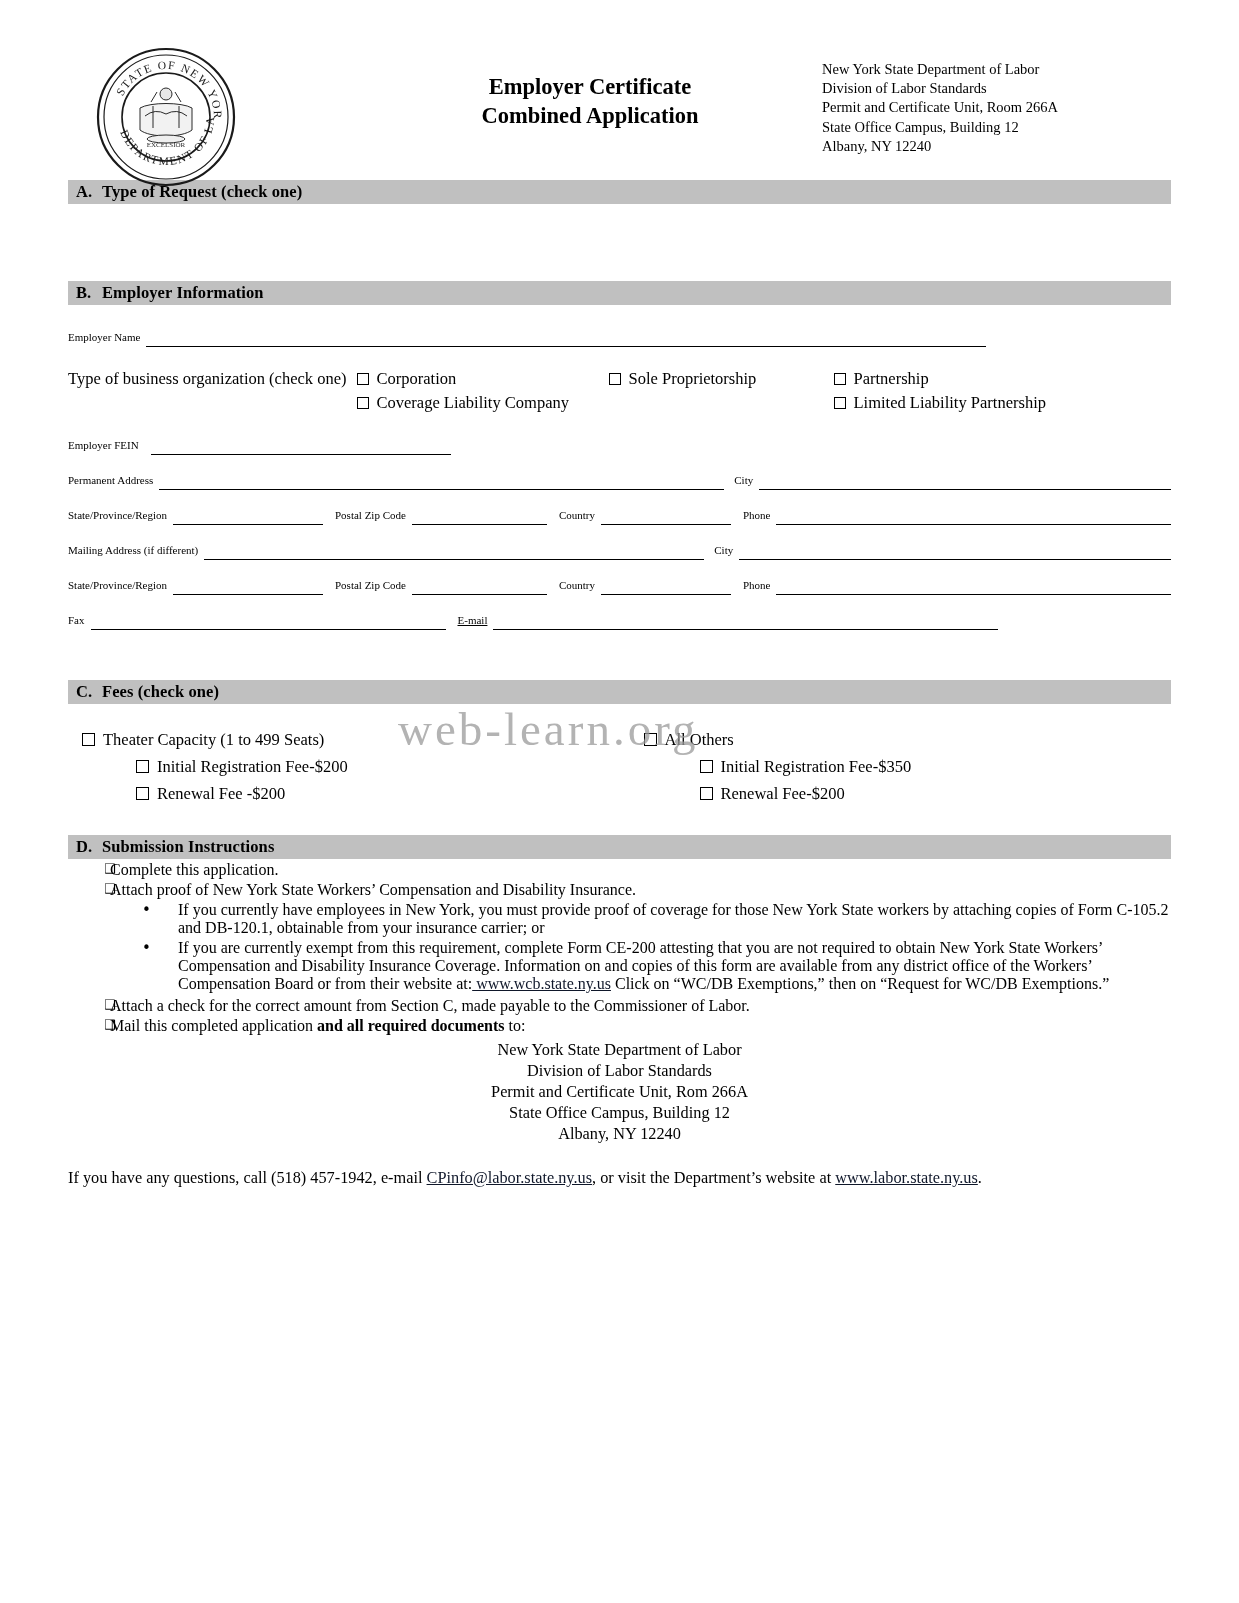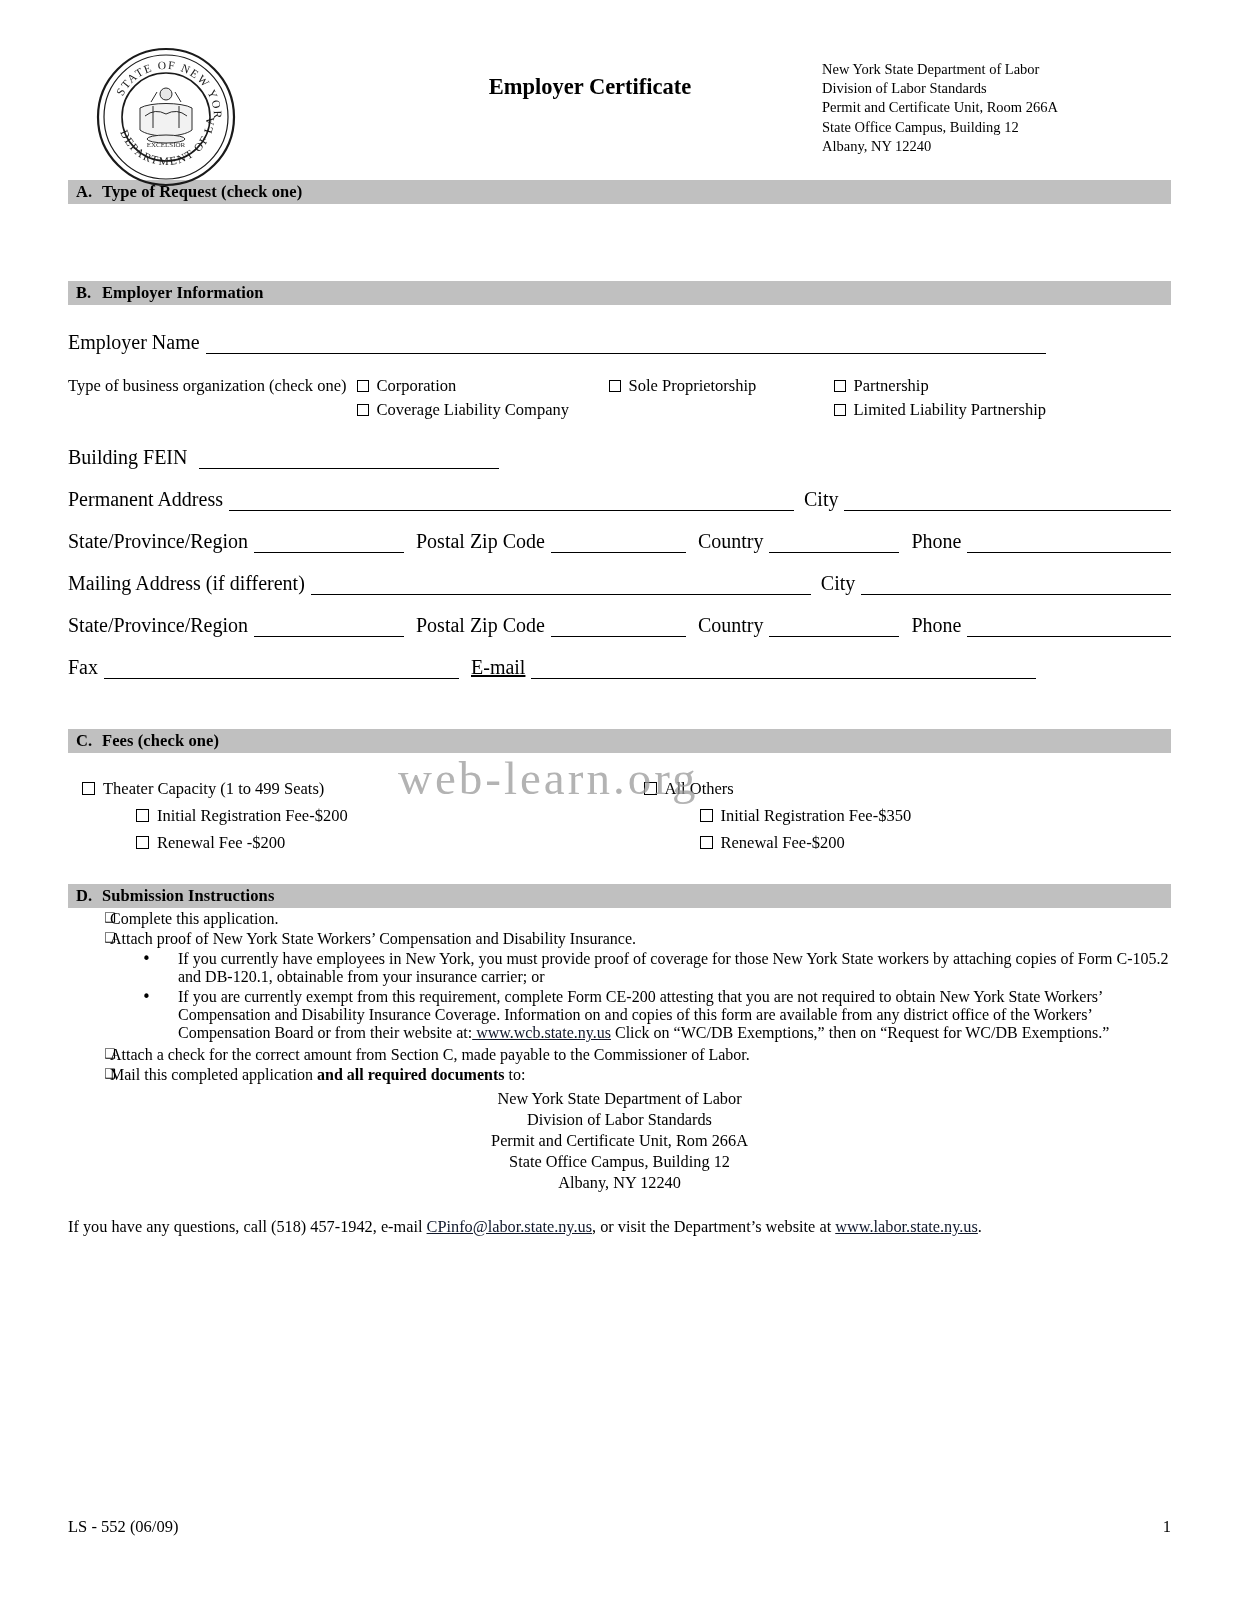--- a/index.html
+++ b/index.html
@@ -100,23 +100,23 @@
     margin-top: 30px;
     font-size: 16.5px;
     font-weight: bold;
   }
   .sec-a-row .opt { display: inline-block; }
   .sec-a-row .opt.new { width: 148px; }
 
   
   .field-row {
     display: flex;
-    align-items: flex-end;
+    align-items: flex-start;
     margin-top: 19px;
-    font-size: 20px;
+    font-size: 11px;
     white-space: nowrap;
   }
   .lbl { padding-right: 6px; }
   .rule {
     border-bottom: 1px solid #000;
     height: 15px;
     flex: 0 0 auto;
   }
   .rule.grow { flex: 1 1 auto; }
 
@@ -232,20 +232,21 @@
           <path d="M56 56 l6 -10 M86 56 l-6 -10"></path>
           <ellipse cx="71" cy="93" rx="19" ry="4" fill="#efefef"></ellipse>
           <path d="M58 60 l0 22 M84 60 l0 22"></path>
         </g>
         <text x="71" y="101" text-anchor="middle" font-family="Liberation Serif, serif" font-size="7" fill="#2a2a2a">EXCELSIOR</text>
       </svg>
     </div>
 
     <div class="doc-title">
       <div>Employer Certificate</div>
+      <div>Combined Application</div>
     </div>
 
     <div class="agency-block">
       <div>New York State Department of Labor</div>
       <div>Division of Labor Standards</div>
       <div>Permit and Certificate Unit, Room 266A</div>
       <div>State Office Campus, Building 12</div>
       <div>Albany, NY 12240</div>
     </div>
   </div>
@@ -289,21 +290,21 @@
             <span class="cb-sm"></span><span>Partnership</span>
           </div>
           <div class="line">
             <span class="cb-sm"></span><span>Limited Liability Partnership</span>
           </div>
         </div>
       </div>
     </div>
 
     <div class="field-row" style="margin-top:22px;">
-      <span class="lbl">Building FEIN</span>
+      <span class="lbl">Employer FEIN</span>
       <span class="rule" style="width:300px;margin-left:6px;"></span>
     </div>
 
     <div class="field-row">
       <span class="lbl">Permanent Address</span>
       <span class="rule" style="width:565px;"></span>
       <span class="lbl" style="padding-left:10px;">City</span>
       <span class="rule grow"></span>
     </div>
 
@@ -420,18 +421,14 @@
       <div>New York State Department of Labor</div>
       <div>Division of Labor Standards</div>
       <div>Permit and Certificate Unit, Rom 266A</div>
       <div>State Office Campus, Building 12</div>
       <div>Albany, NY 12240</div>
     </div>
 
     <div class="questions"><span>If you have any questions, call (518) 457-1942, e-mail </span><a class="link" href="#">CPinfo@labor.state.ny.us</a><span>, or visit the Department’s website at </span><a class="link" href="#">www.labor.state.ny.us</a><span>.</span></div>
   </div>
 
-  <div class="footer">
-    <span>LS - 552 (06/09)</span>
-    <span>1</span>
-  </div>
 
 </div>
 
 </body></html>

